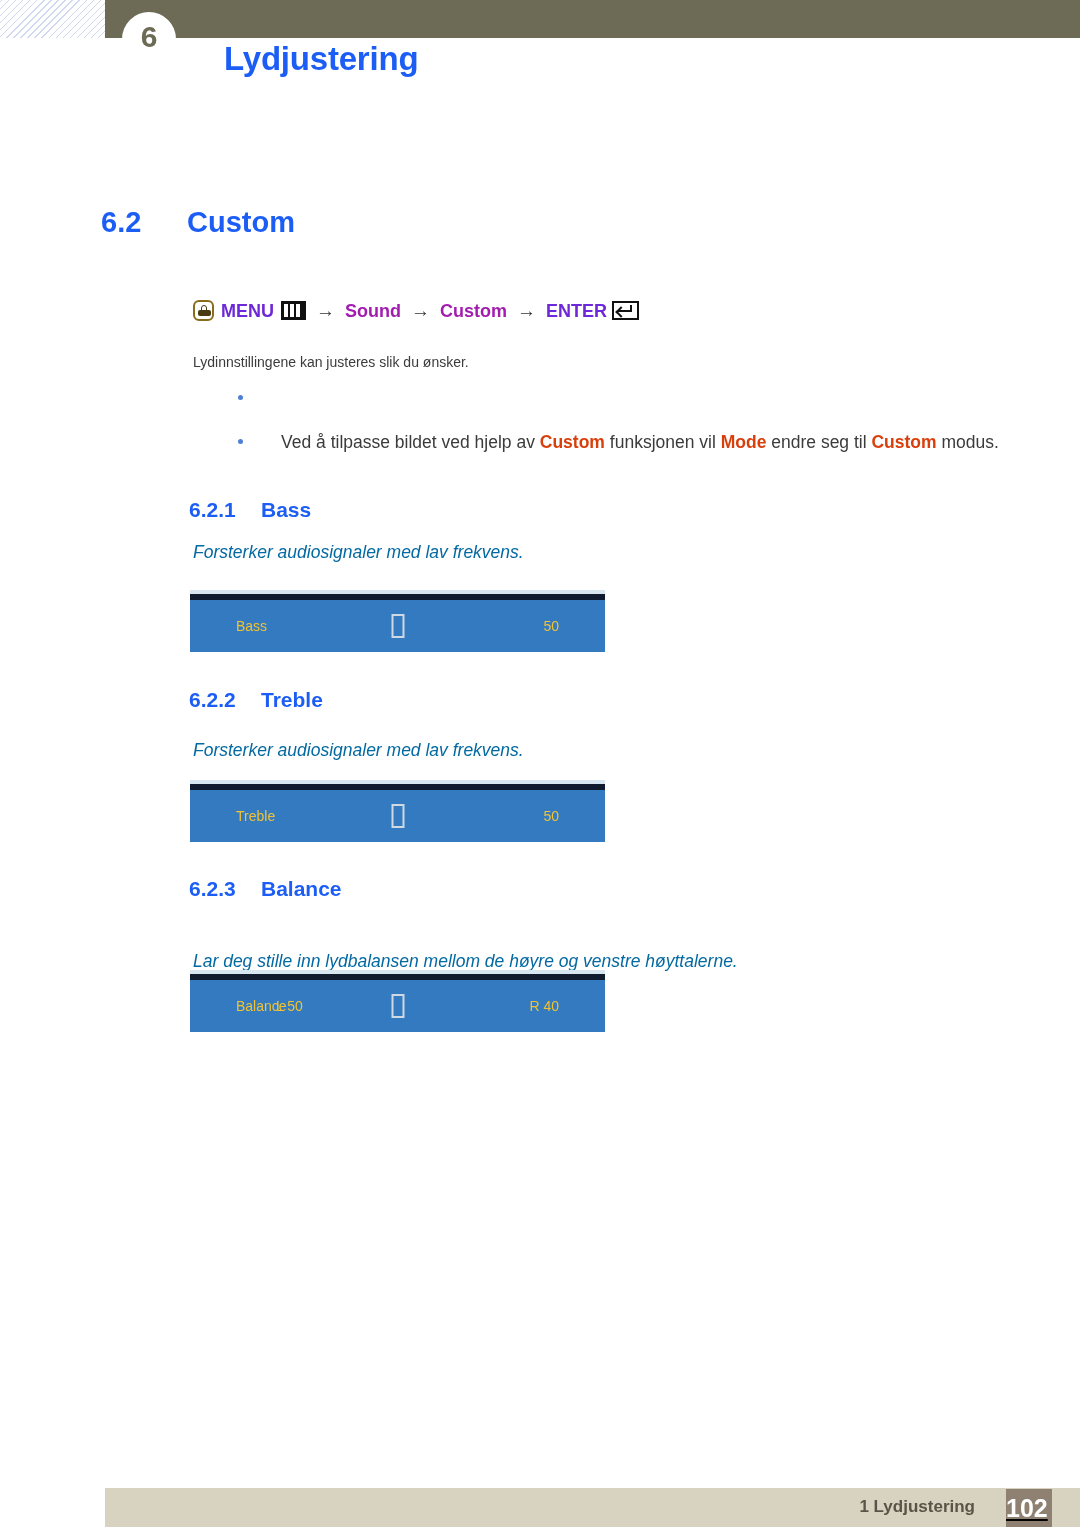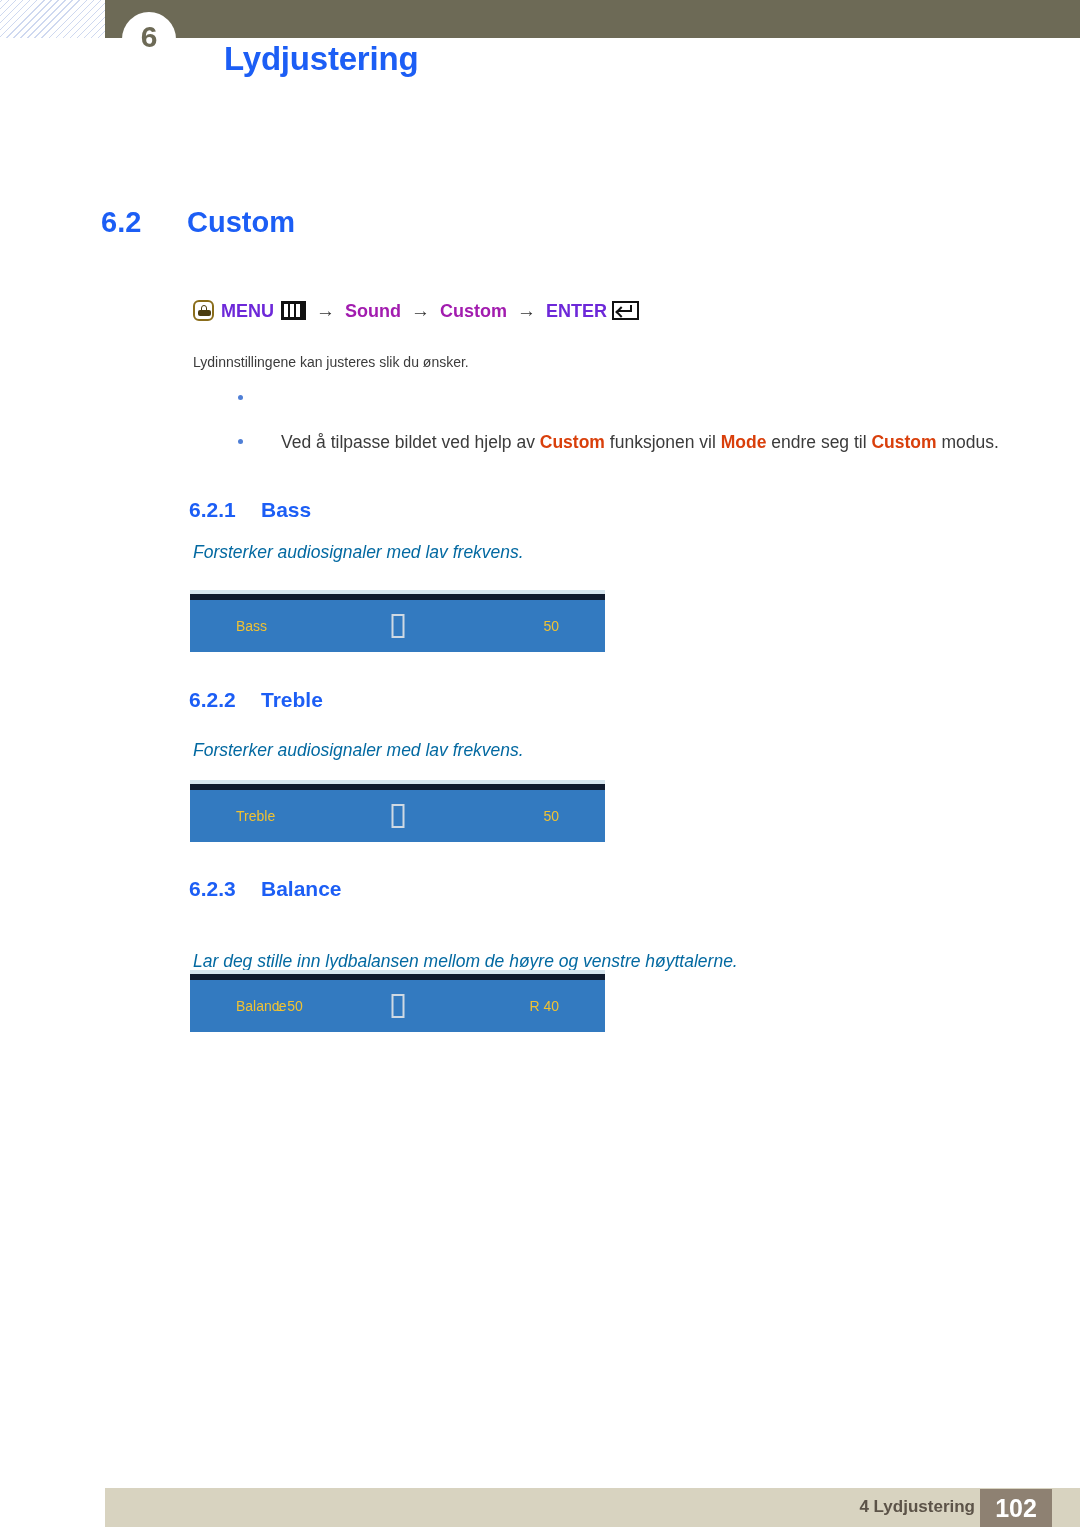--- a/index.html
+++ b/index.html
@@ -318,26 +318,27 @@
     top: 1497px;
     font-size: 17px;
     font-weight: bold;
     color: #5c5348;
     white-space: nowrap;
   }
   #footer-pagebox {
     position: absolute;
     right: 28px;
     top: 1489px;
-    width: 72px;
+    width: 46px;
     height: 38px;
     background: #8e8172;
     display: flex;
     align-items: center;
-    justify-content: center;
+    justify-content: flex-start;
+    text-decoration: underline;
   }
   #footer-pagenum {
     font-size: 25px;
     font-weight: bold;
     color: #ffffff;
     line-height: 1;
   }
 </style>
 </head>
 <body>
@@ -425,16 +426,16 @@
       <span class="osd-label">Balance</span>
       <span class="osd-sublabel">L 50</span>
       <span class="osd-center-glyph"></span>
       <span class="osd-value">R 40</span>
     </div>
   </div>
 
 </div>
 
 <div id="footer-bar"></div>
-<div id="footer-text">4 Lydjustering</div>
+<div id="footer-text">1 Lydjustering</div>
 <div id="footer-pagebox">
   <span id="footer-pagenum">102</span>
 </div>
 
 </body></html>

